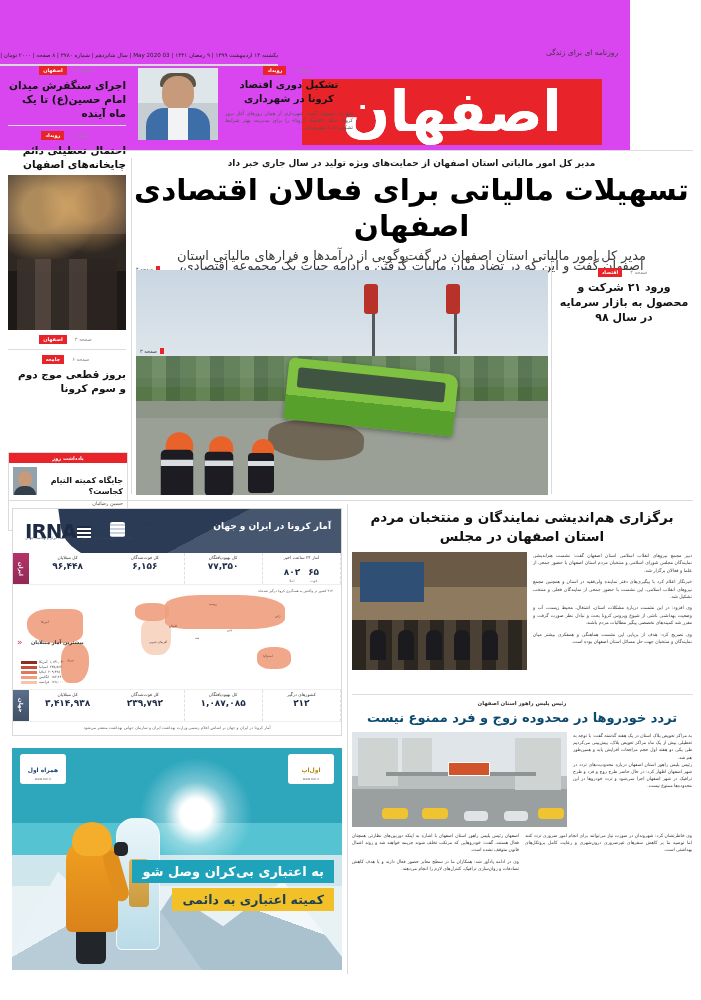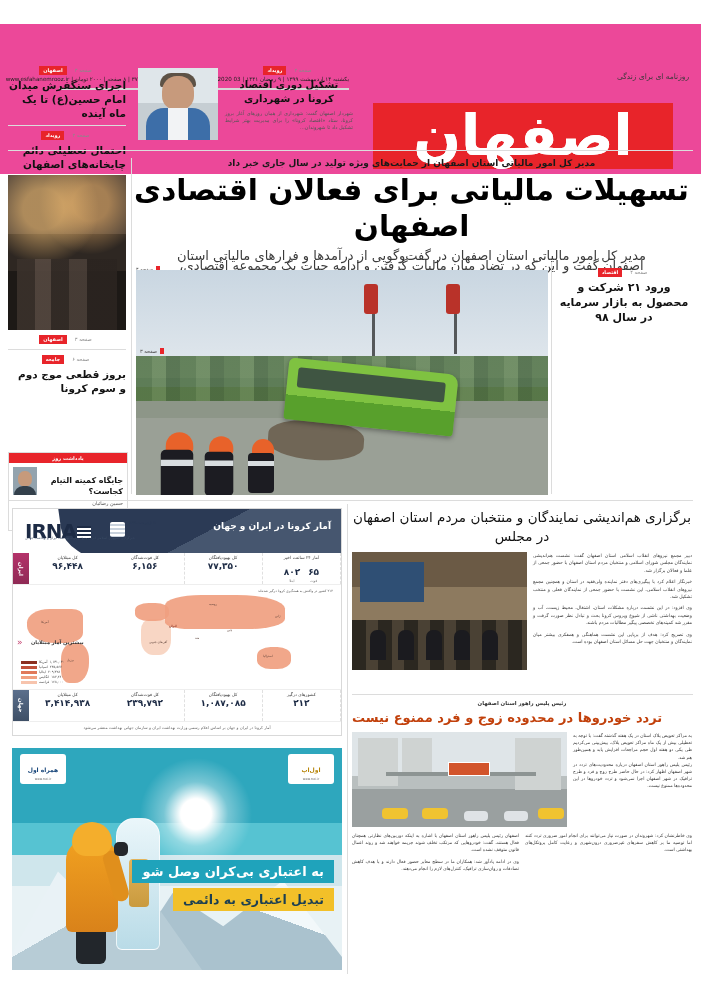--- a/index.html
+++ b/index.html
@@ -11,21 +11,21 @@
   #page {
     position: relative;
     width: 701px; height: 1000px;
     background: #ffffff;
     overflow: hidden;
     direction: rtl;
   }
   .pad { position: absolute; }
 
   
-  .masthead { left: 0; top: 0; width: 701px; height: 150px; background: #ec4899; margin-top: 24px; }
+  .masthead { left: 0; top: 0; width: 630px; height: 150px; background: #d946ef; }
   .tagline {
     position: absolute; right: 12px; top: 48px;
     font-size: 7.5px; color: #3a3a3a; letter-spacing: .2px;
   }
   .logo-wrap {
     position: absolute; right: 20px; top: 67px;
     width: 320px; height: 86px;
   }
   .logo-red {
     position: absolute; right: 8px; top: 12px;
@@ -266,36 +266,36 @@
   .map-legend .sw { width:16px; height:3px; display:inline-block; }
   .legend-title { position:absolute; left:18px; bottom:44px; font-size:5px; color:#333; font-weight:bold; }
   .legend-chev { position:absolute; left:4px; bottom:42px; color:#c23b6b; font-size:9px; }
   .map-note { position:absolute; right:8px; top:4px; font-size:3.4px; color:#555; }
   .mlabel { position:absolute; font-size:3px; color:#5a4038; line-height:3.8px; text-align:center; }
 
   .irna-foot { font-size: 4px; color:#666; text-align:center; padding: 3px 6px; line-height:6px; border-top:1px solid #eee; }
 
   
   .mid-art { left: 352px; top: 508px; width: 340px; }
-  .mid-title { font-size: 13.5px; font-weight:normal; color:#111; text-align:center; line-height:19px; letter-spacing:-.4px; }
+  .mid-title { font-size: 13.5px; font-weight:bold; color:#111; text-align:center; line-height:19px; letter-spacing:-.4px; }
   .mid-wrap { display:flex; flex-direction: row-reverse; gap:6px; margin-top:6px; }
   .mid-photo {
     width: 175px; height: 118px; flex:0 0 auto; position:relative; overflow:hidden;
     background: linear-gradient(#6b5a45 0 30%, #8d7a5f 30% 58%, #3f3830 58% 100%);
   }
   .mid-photo .scr { position:absolute; left:8px; top:10px; width:64px; height:40px; background:#2f4f74; }
   .mid-photo .row1 { position:absolute; left:0; bottom:0; width:100%; height:42%; background: repeating-linear-gradient(90deg,#2b2720 0 14px,#4a4134 14px 26px); }
   .mid-photo .fig { position:absolute; bottom:10px; width:16px; height:30px; background:#1b1b1f; border-radius:7px 7px 0 0; }
   .mid-text { flex:1; font-size: 4.6px; color:#3a3a3a; line-height:7.4px; text-align:justify; }
   .mid-text p { margin-bottom: 4px; }
 
   
   .low-art { left: 352px; top: 700px; width: 340px; }
   .low-kicker { font-size:5.4px; font-weight:bold; color:#333; text-align:center; }
-  .low-title { font-size: 13px; font-weight:bold; color:#c2410c; text-align:left; line-height:18px; margin-top:3px; letter-spacing:-.4px; }
+  .low-title { font-size: 13px; font-weight:bold; color:#0c4a6e; text-align:center; line-height:18px; margin-top:3px; letter-spacing:-.4px; }
   .low-wrap { display:flex; flex-direction: row-reverse; gap:6px; margin-top:5px; }
   .low-photo {
     width: 215px; height: 95px; flex:0 0 auto; position:relative; overflow:hidden;
     background: linear-gradient(#dfe5e8 0 46%, #b9bfbf 46% 60%, #9aa0a0 60% 100%);
   }
   .low-photo .bld { position:absolute; top:6px; background:#cfd3d2; }
   .low-photo .gantry { position:absolute; left:34px; top:40px; width:150px; height:4px; background:#8d9493; }
   .low-photo .sign { position:absolute; left:96px; top:30px; width:42px; height:14px; background:#d2542b; border:1px solid #fff; }
   .low-photo .taxi { position:absolute; bottom:8px; width:26px; height:11px; background:#f0c330; border-radius:4px; }
   .low-photo .car { position:absolute; bottom:6px; width:24px; height:10px; background:#dfe3e6; border-radius:4px; }
@@ -649,21 +649,21 @@
       <div class="mark"></div>
     </div>
     <div class="ad-figure">
       <div class="legs"></div>
       <div class="coat"></div>
       <div class="arm"></div>
       <div class="hood"></div>
       <div class="glove"></div>
     </div>
     <div class="ad-l1">به اعتباری بی‌کران وصل شو</div>
-    <div class="ad-l2">تبدیل اعتباری به دائمی</div>
+    <div class="ad-l2">کمیته اعتباری به دائمی</div>
     <div class="ad-logo" style="left:8px; top:6px; width:46px; padding:3px 2px;">
       <span style="font-size:6px; color:#18467a; font-weight:bold;">همراه اول</span>
       <span class="cap">www.mci.ir</span>
     </div>
     <div class="ad-logo" style="right:8px; top:6px; width:46px; padding:3px 2px;">
       <span style="font-size:6px; color:#b8860b; font-weight:bold;">اول‌اپ</span>
       <span class="cap">www.mci.ir</span>
     </div>
   </div>
 

